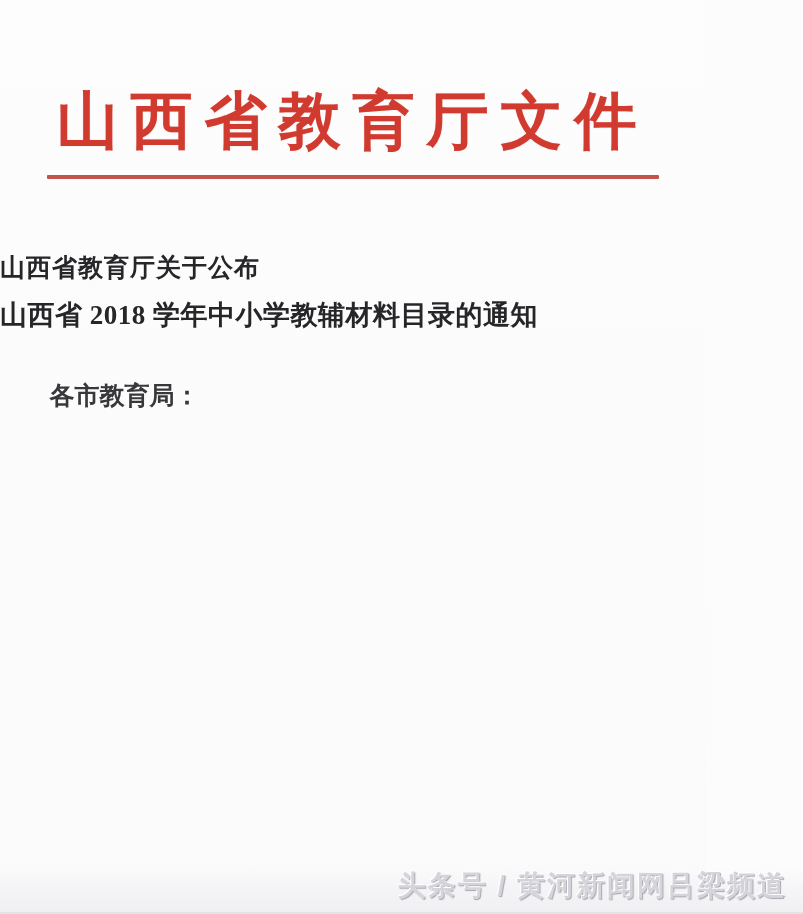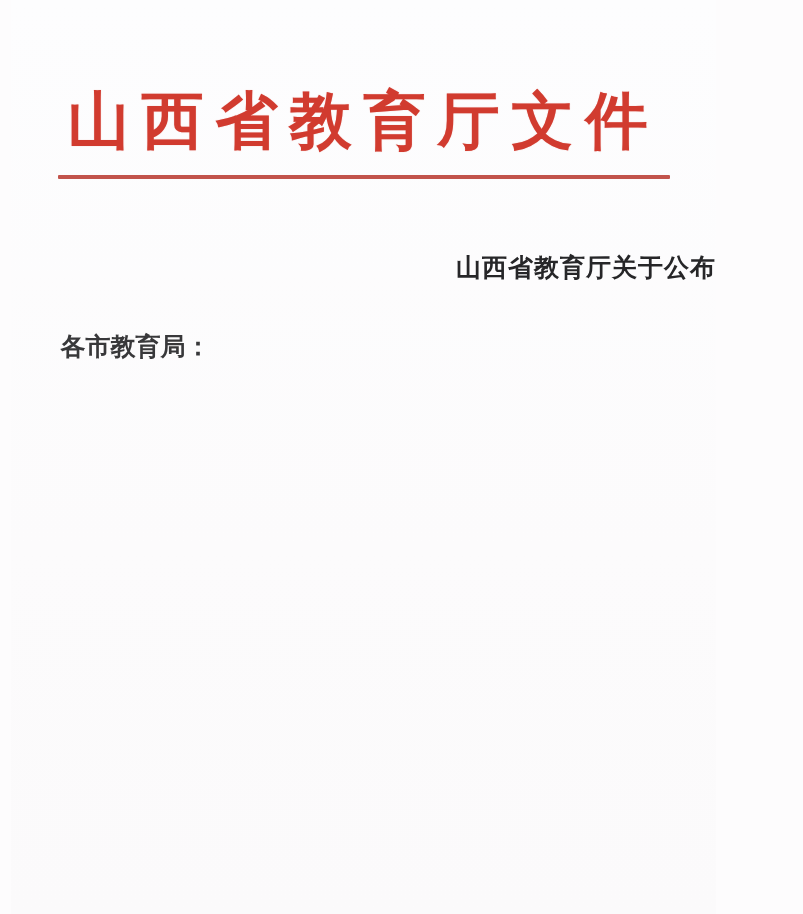--- a/index.html
+++ b/index.html
@@ -8,21 +8,20 @@
     font-family: "Liberation Serif", "DejaVu Serif", serif;
     background: #fdfcfd;
     overflow: hidden;
     position: relative;
   }
   .page {
     position: relative;
     width: 705px;
     height: 914px;
     background: linear-gradient(180deg, #fdfdfe 0%, #fcfbfc 60%, #fbfafb 100%);
-    margin-left: 11px;
   }
   
   .letterhead {
     padding-top: 86px;
     text-align: center;
   }
   .letterhead-title {
     color: #d13b2f;
     font-size: 62px;
     font-weight: bold;
@@ -41,21 +40,21 @@
   .red-rule {
     margin: 18px auto 0 auto;
     width: 612px;
     height: 4px;
     background: #c2544c;
     border-radius: 1px;
   }
   
   .subject {
     margin-top: 72px;
-    text-align: right;
+    text-align: left;
     color: #262628;
   }
   .subject-line1 {
     font-size: 25px;
     font-weight: bold;
     letter-spacing: 1px;
   }
   .subject-line2 {
     margin-top: 13px;
     font-size: 27px;
@@ -110,20 +109,24 @@
 
   <div class="letterhead">
     <div class="letterhead-title">山西省教育厅文件</div>
   </div>
 
 
   <div class="red-rule"></div>
 
   <div class="subject">
     <div class="subject-line1">山西省教育厅关于公布</div>
+    <div class="subject-line2">山西省 2018 学年中小学教辅材料目录的通知</div>
   </div>
 
   <div class="body-text">
     <p class="salutation">各市教育局：</p>
   </div>
 
+  <div class="watermark-bar">
+    <span class="watermark-text">头条号 / 黄河新闻网吕梁频道</span>
+  </div>
 
 </div>
 
 </body></html>

